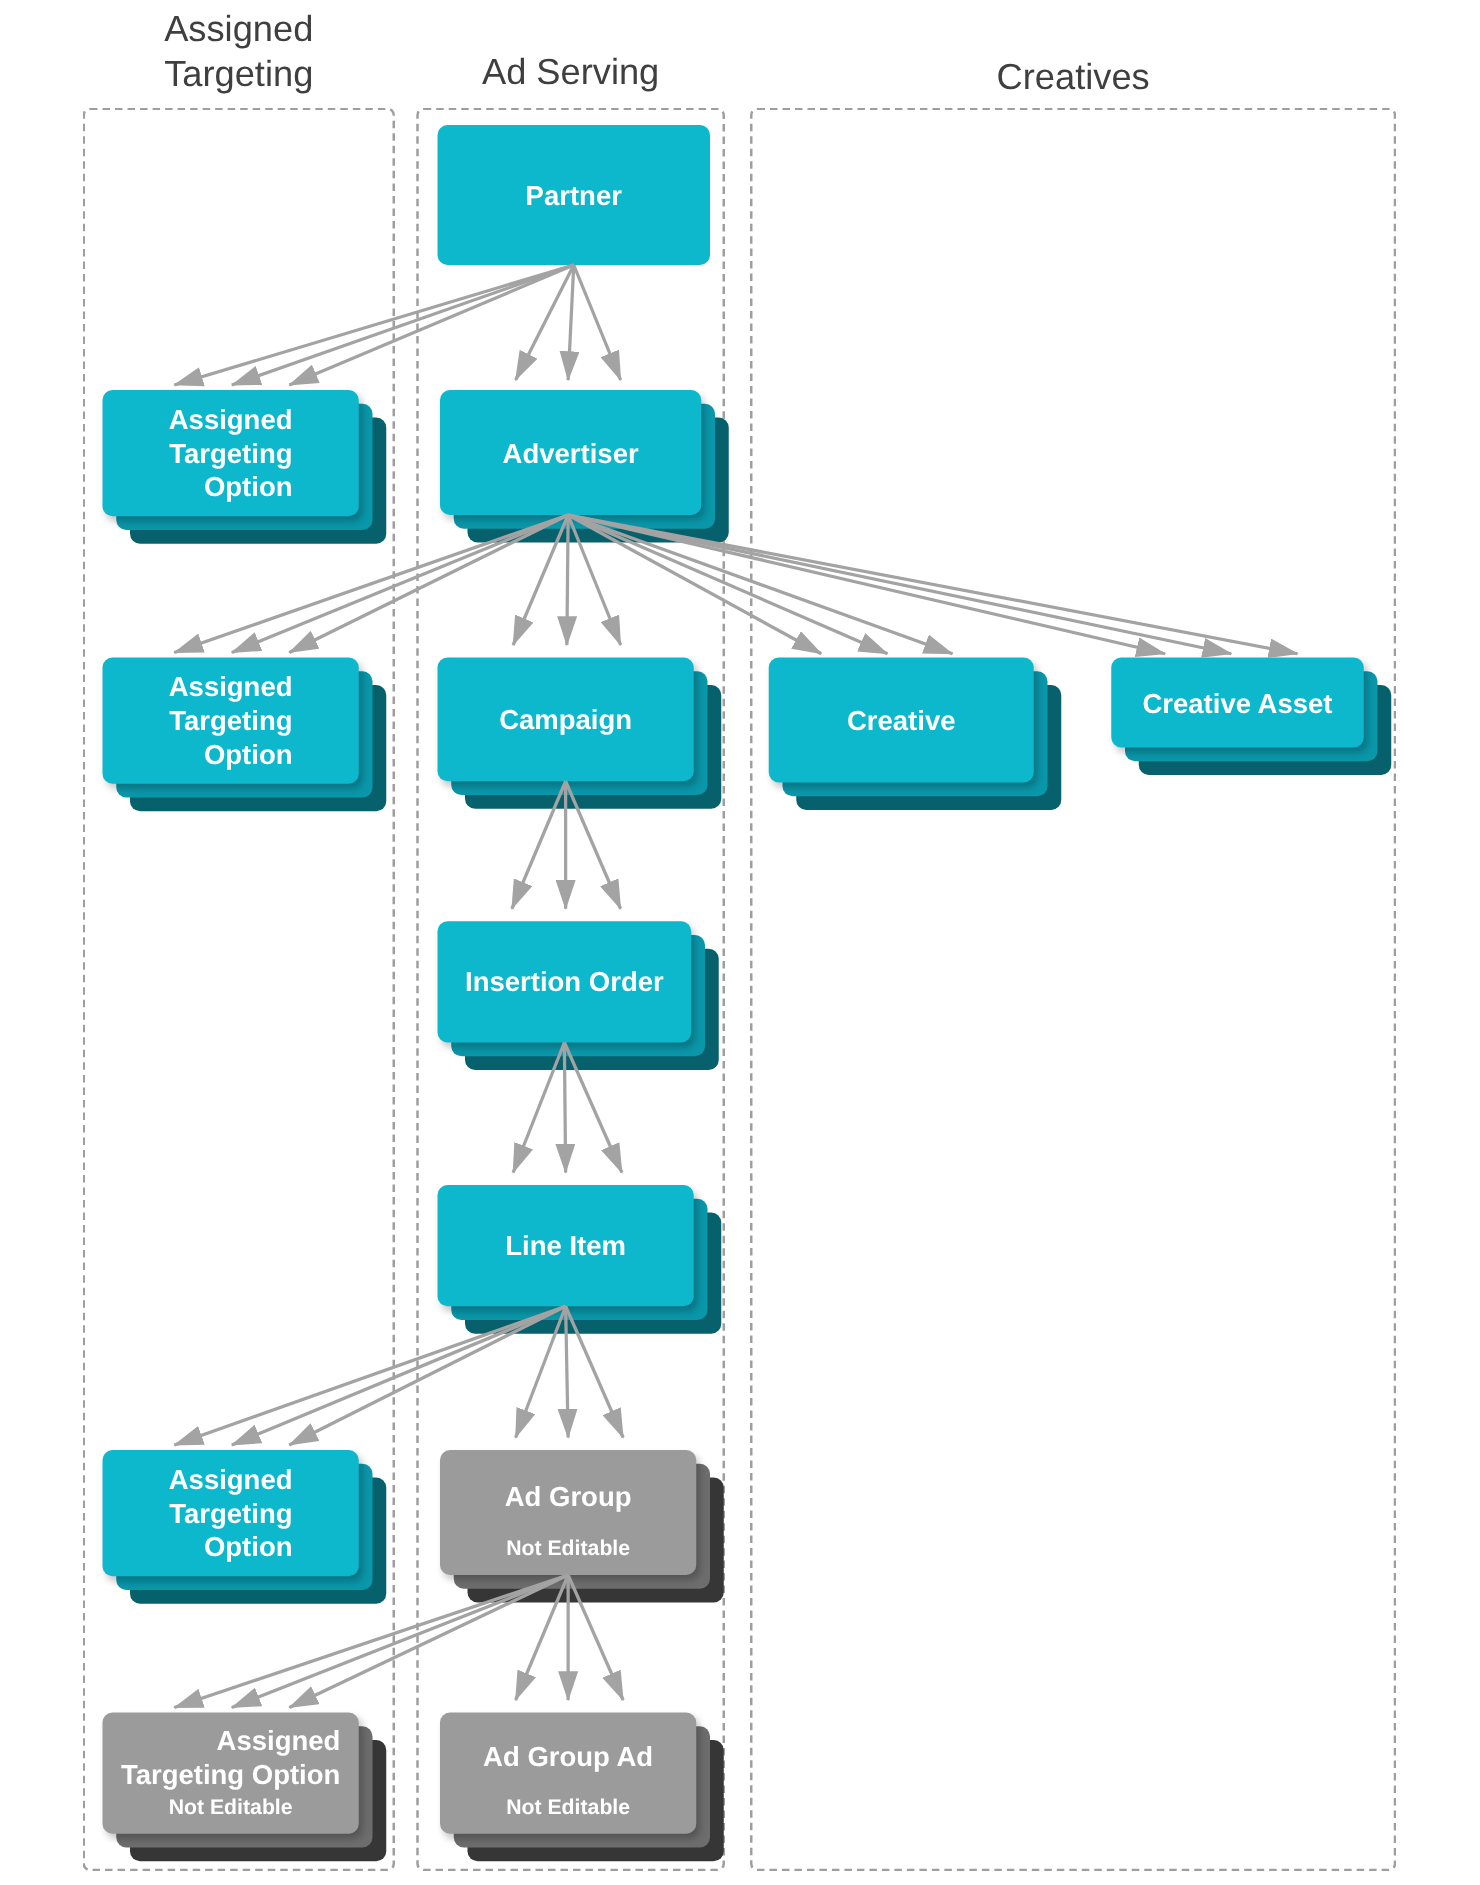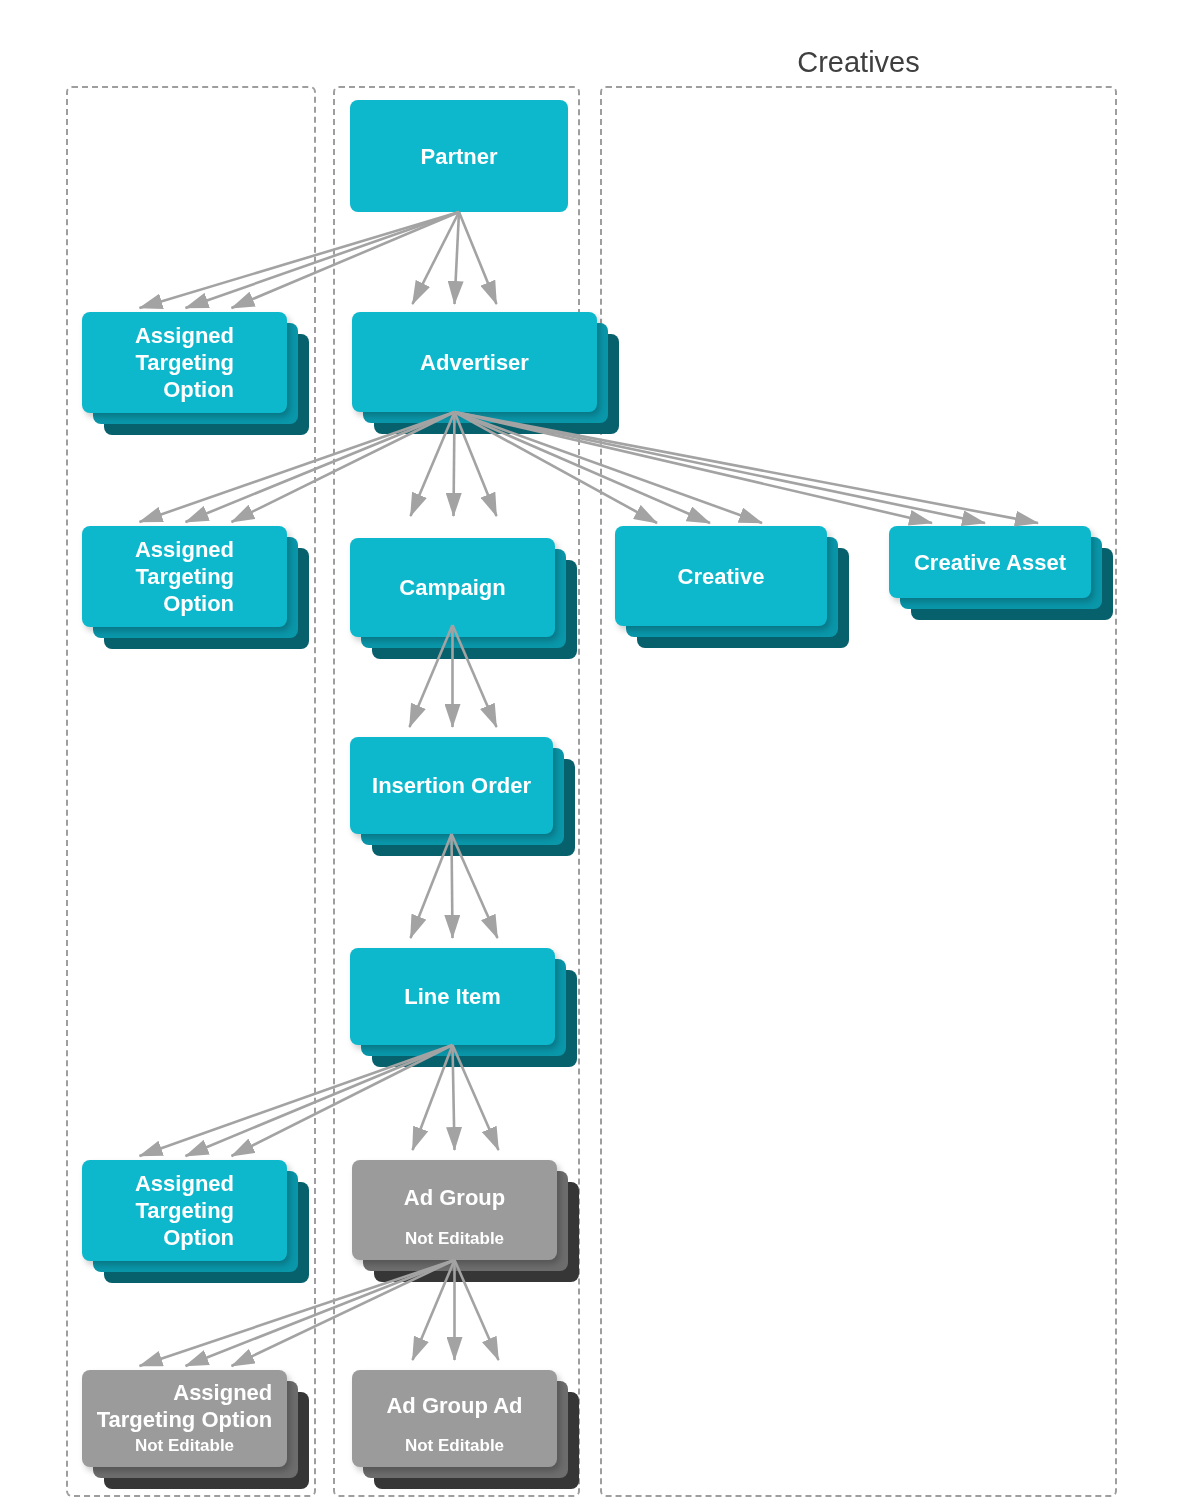--- a/index.html
+++ b/index.html
@@ -82,20 +82,22 @@
     position:absolute; left:0; top:0;
     z-index:10;
     pointer-events:none;
   }
 </style>
 </head>
 <body>
 
 <div class="stage">
 
+  <div class="col-title t1">Assigned Targeting</div>
+  <div class="col-title t2">Ad Serving</div>
   <div class="col-title t3">Creatives</div>
 
   <div class="panel p1"></div>
   <div class="panel p2"></div>
   <div class="panel p3"></div>
 
   <div id="nodes">
       <div class="node cyan flat" style="left: 350px; top: 100px; width: 218px; height: 112px;">
         <div class="layer main">
           <div class="lbl">Partner</div>
@@ -103,37 +105,37 @@
       </div>
       <div class="node cyan" style="left: 82px; top: 312px; width: 205px; height: 101px;">
         <div class="layer back"></div>
         <div class="layer mid"></div>
         <div class="layer main">
           <div class="lbl">Assigned
 Targeting
 Option</div>
         </div>
       </div>
-      <div class="node cyan" style="left: 352px; top: 312px; width: 245px; height: 100px;">
+      <div class="node cyan" style="left: 352px; top: 312px; width: 209px; height: 100px;">
         <div class="layer back"></div>
         <div class="layer mid"></div>
         <div class="layer main">
           <div class="lbl">Advertiser</div>
         </div>
       </div>
       <div class="node cyan" style="left: 82px; top: 526px; width: 205px; height: 101px;">
         <div class="layer back"></div>
         <div class="layer mid"></div>
         <div class="layer main">
           <div class="lbl">Assigned
 Targeting
 Option</div>
         </div>
       </div>
-      <div class="node cyan" style="left: 350px; top: 526px; width: 205px; height: 99px; margin-top: 12px;">
+      <div class="node cyan" style="left: 350px; top: 526px; width: 205px; height: 99px;">
         <div class="layer back"></div>
         <div class="layer mid"></div>
         <div class="layer main">
           <div class="lbl">Campaign</div>
         </div>
       </div>
       <div class="node cyan" style="left: 615px; top: 526px; width: 212px; height: 100px;">
         <div class="layer back"></div>
         <div class="layer mid"></div>
         <div class="layer main">

